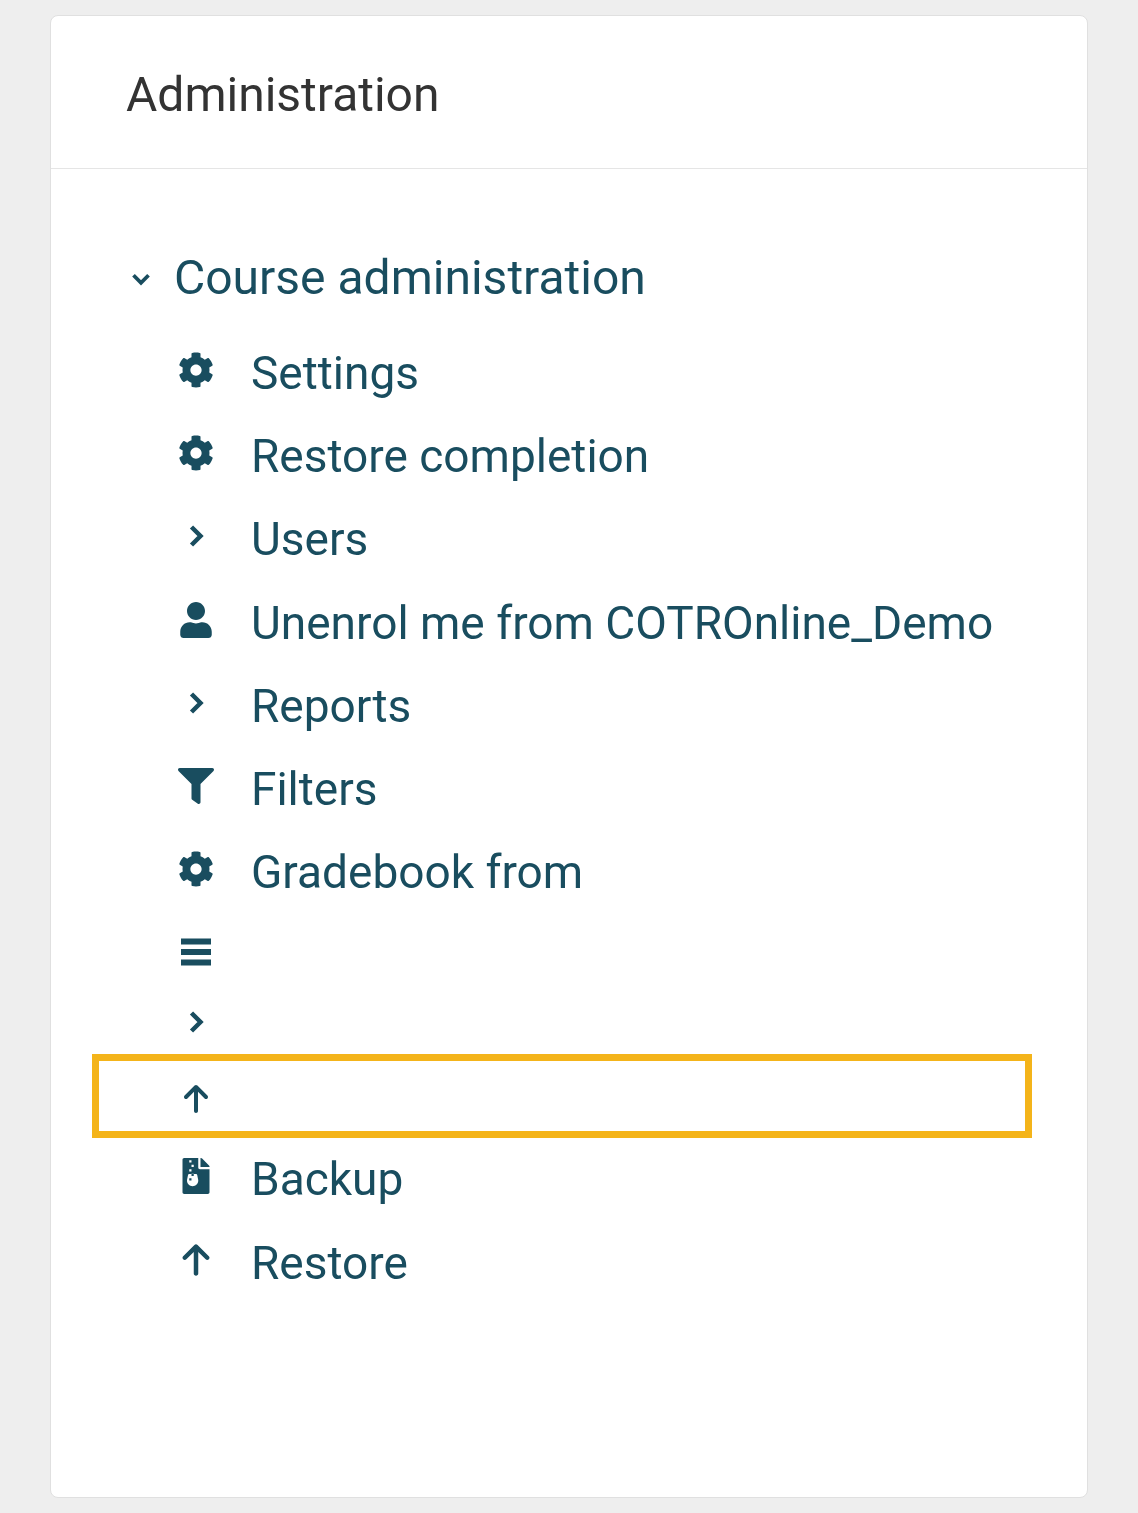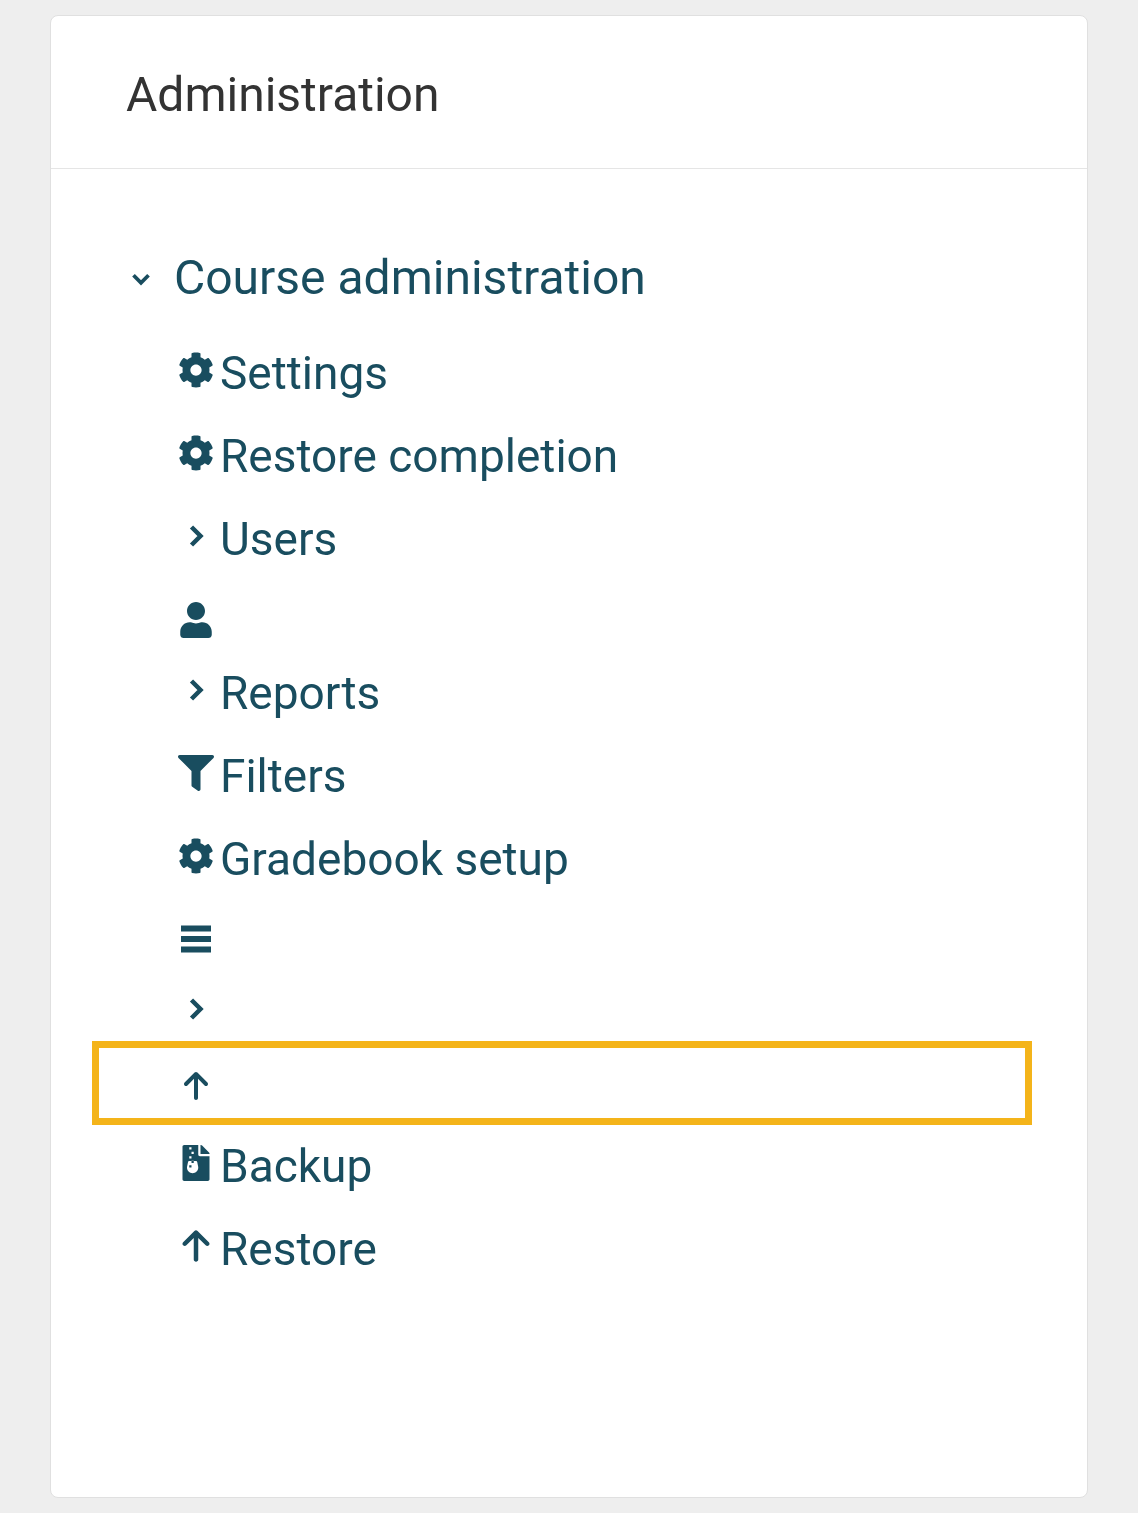--- a/index.html
+++ b/index.html
@@ -51,21 +51,21 @@
       font-size: 48px;
       font-weight: 400;
       color: #194d5f;
     }
     .tree-children {
       padding-left: 50px;
     }
     .tree-item {
       display: flex;
       align-items: flex-start;
-      gap: 4px;
+      gap: 35px;
       padding: 14px 0 14px 0;
       cursor: pointer;
       position: relative;
     }
     .tree-item.highlighted {
       border: 7px solid #f4b41a;
       margin-left: -84px;
       padding-left: 77px;
       padding-top: 16px;
       padding-bottom: 16px;
@@ -144,20 +144,21 @@
         </span>
         <span class="tree-item-label">Users</span>
       </div>
 
       <div class="tree-item">
         <span class="tree-item-icon">
           <svg viewBox="0 0 448 512" fill="currentColor">
               <path d="M224 256c70.7 0 128-57.3 128-128S294.7 0 224 0 96 57.3 96 128s57.3 128 128 128zm89.6 32h-16.7c-22.2 10.2-46.9 16-72.9 16s-50.6-5.8-72.9-16h-16.7C60.2 288 0 348.2 0 422.4V464c0 26.5 21.5 48 48 48h352c26.5 0 48-21.5 48-48v-41.6c0-74.2-60.2-134.4-134.4-134.4z"></path>
             </svg>
         </span>
+        <span class="tree-item-label">Unenrol me from COTROnline_Demo</span>
       </div>
 
       <div class="tree-item">
         <span class="tree-item-icon">
           <svg viewBox="0 0 24 24" fill="none" stroke="currentColor" stroke-width="3">
               <polyline points="9 18 15 12 9 6"></polyline>
             </svg>
         </span>
         <span class="tree-item-label">Reports</span>
       </div>
@@ -170,21 +171,21 @@
         </span>
         <span class="tree-item-label">Filters</span>
       </div>
 
       <div class="tree-item">
         <span class="tree-item-icon">
           <svg viewBox="0 0 512 512" fill="currentColor">
               <path d="M487.4 315.7l-42.6-24.6c4.3-23.2 4.3-47 0-70.2l42.6-24.6c4.9-2.8 7.1-8.6 5.5-14-11.1-35.6-30-67.8-54.7-94.6-3.8-4.1-10-5.1-14.8-2.3l-42.6 24.6c-17.9-15.4-38.5-27.3-60.8-35.1V25.8c0-5.6-3.9-10.5-9.4-11.7-36.7-8.2-74.3-7.8-109.2 0-5.5 1.2-9.4 6.1-9.4 11.7V75c-22.2 7.9-42.8 19.8-60.8 35.1L88.7 85.5c-4.9-2.8-11-1.9-14.8 2.3-24.7 26.7-43.6 58.9-54.7 94.6-1.7 5.4.6 11.2 5.5 14L67.3 221c-4.3 23.2-4.3 47 0 70.2l-42.6 24.6c-4.9 2.8-7.1 8.6-5.5 14 11.1 35.6 30 67.8 54.7 94.6 3.8 4.1 10 5.1 14.8 2.3l42.6-24.6c17.9 15.4 38.5 27.3 60.8 35.1v49.2c0 5.6 3.9 10.5 9.4 11.7 36.7 8.2 74.3 7.8 109.2 0 5.5-1.2 9.4-6.1 9.4-11.7v-49.2c22.2-7.9 42.8-19.8 60.8-35.1l42.6 24.6c4.9 2.8 11 1.9 14.8-2.3 24.7-26.7 43.6-58.9 54.7-94.6 1.5-5.5-.7-11.3-5.6-14.1zM256 336c-44.1 0-80-35.9-80-80s35.9-80 80-80 80 35.9 80 80-35.9 80-80 80z"></path>
             </svg>
         </span>
-        <span class="tree-item-label">Gradebook setup</span>
+        <span class="tree-item-label">Gradebook from</span>
       </div>
 
       <div class="tree-item">
         <span class="tree-item-icon">
           <svg viewBox="0 0 24 24" fill="currentColor">
             <rect x="2" y="3" width="20" height="4"></rect>
             <rect x="2" y="10" width="20" height="4"></rect>
             <rect x="2" y="17" width="20" height="4"></rect>
           </svg>
         </span>

